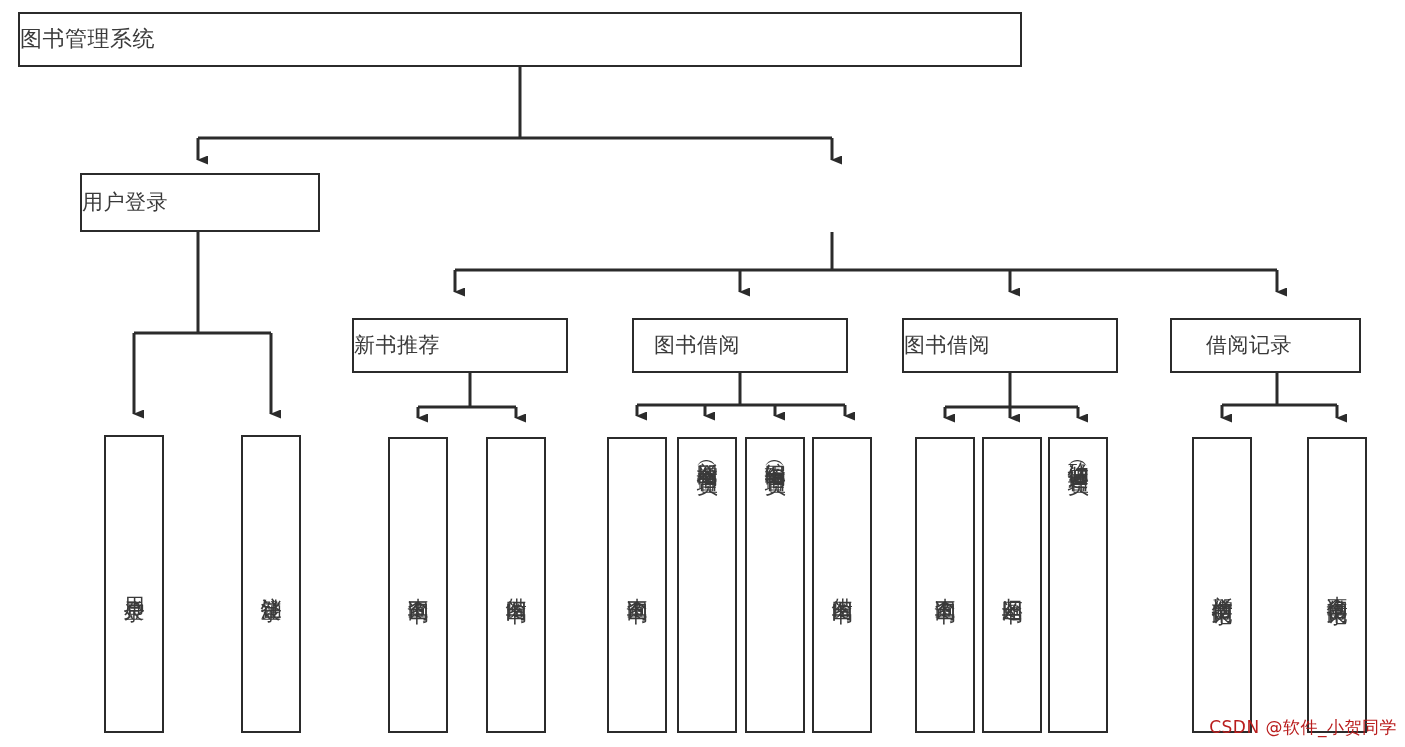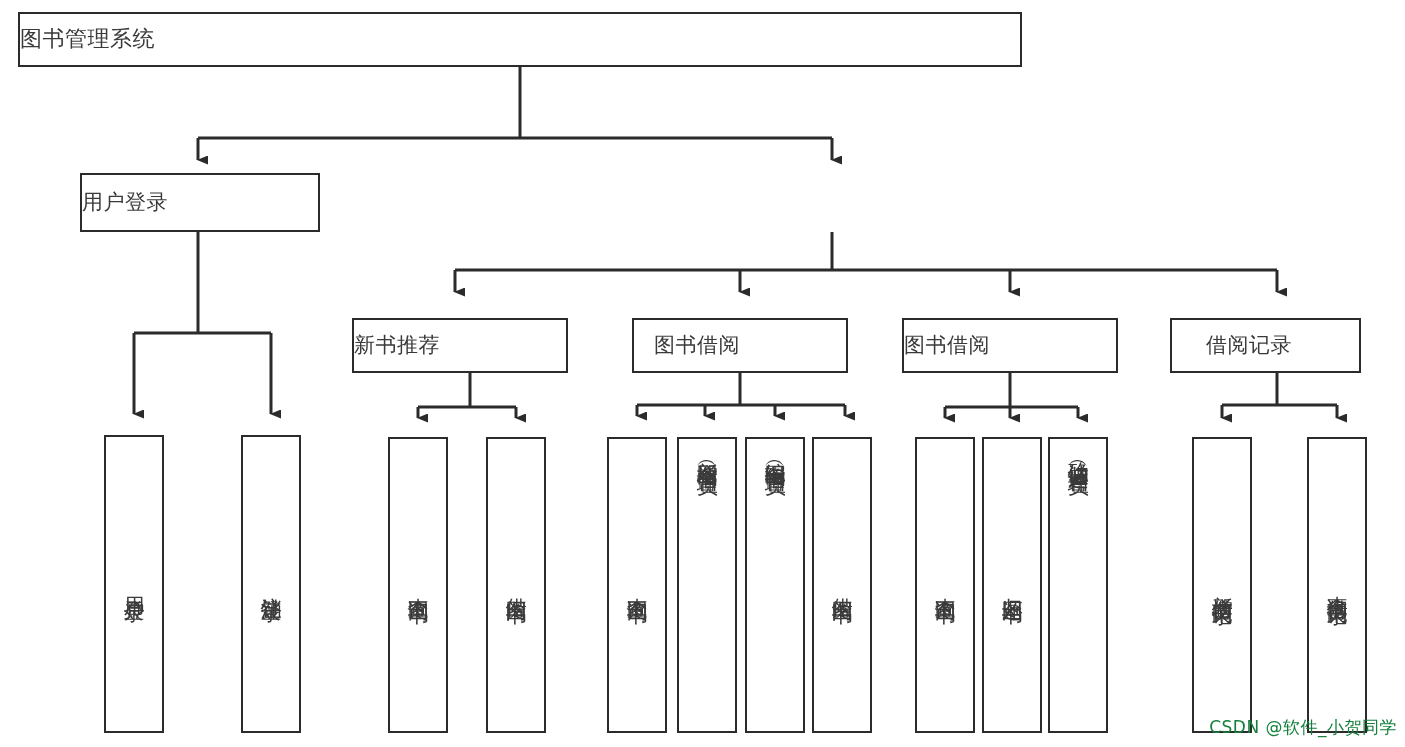--- a/index.html
+++ b/index.html
@@ -66,21 +66,21 @@
     font-size: 21px;
     line-height: 1.35;
     letter-spacing: 2px;
     white-space: nowrap;
   }
   #watermark {
     position: absolute;
     right: 8px;
     bottom: 8px;
     font-size: 17px;
-    color: #15803d;
+    color: #b91c1c;
     white-space: nowrap;
     letter-spacing: 0.5px;
     pointer-events: none;
   }
 </style>
 </head>
 <body>
 
 <div id="diagram-root">
 

